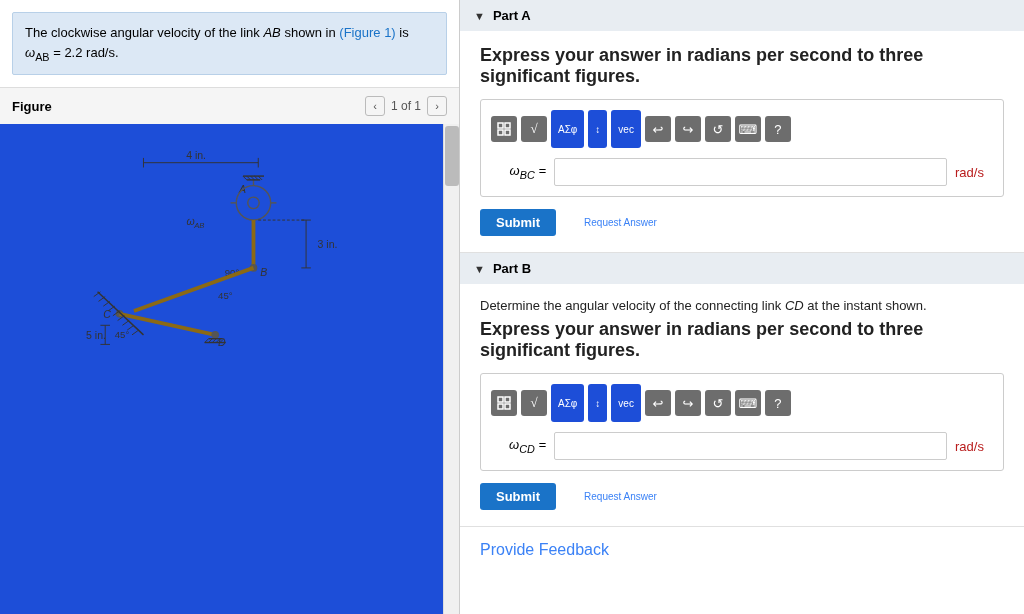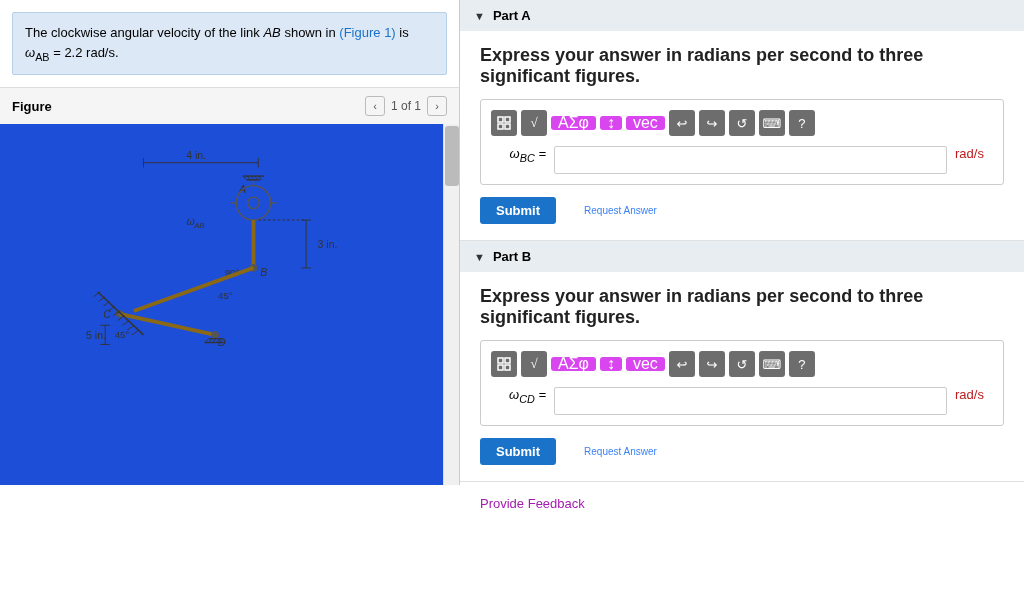--- a/index.html
+++ b/index.html
@@ -5,21 +5,21 @@
     * { box-sizing: border-box; margin: 0; padding: 0; }
     body { font-family: Arial, sans-serif; font-size: 13px; background: #fff; display: flex; height: 614px; overflow: hidden; }
 
     
     .left-panel {
       width: 460px;
       min-width: 460px;
       border-right: 1px solid #ccc;
       display: flex;
       flex-direction: column;
-      height: 485px;
+      height: 614px;
       overflow: hidden;
     }
 
     .problem-statement {
       background: #dce8f5;
       border: 1px solid #b8d0e8;
       margin: 12px;
       padding: 10px 12px;
       font-size: 13px;
       line-height: 1.5;
@@ -144,46 +144,46 @@
     }
 
     .toolbar {
       display: flex;
       align-items: center;
       gap: 4px;
       margin-bottom: 10px;
     }
 
     .tool-btn {
-      background: #d946ef;
+      background: #1d4ed8;
       color: #fff;
       border: none;
       border-radius: 3px;
       padding: 3px 7px;
-      font-size: 16px;
+      font-size: 10px;
       cursor: pointer;
       display: flex; align-items: center; gap: 2px;
-      height: 14px;
+      height: 38px;
     }
 
     .tool-btn-icon {
       background: #6d6d6d;
       color: #fff;
       border: none;
       border-radius: 3px;
       width: 26px;
       height: 26px;
       cursor: pointer;
       font-size: 13px;
       display: flex; align-items: center; justify-content: center;
     }
 
     .input-row {
       display: flex;
-      align-items: flex-start;
+      align-items: center;
       gap: 8px;
     }
 
     .input-label {
       font-size: 13px;
       min-width: 55px;
       text-align: right;
       font-style: italic;
     }
 
@@ -224,22 +224,22 @@
     .request-link {
       color: #3b82f6;
       font-size: 10px;
       cursor: pointer;
       text-decoration: none;
       background: none;
       border: none;
     }
 
     .feedback-link {
-      color: #a21caf;
-      font-size: 13px;
+      color: #3b82f6;
+      font-size: 16px;
       cursor: pointer;
       text-decoration: none;
       display: block;
       padding: 14px 20px;
     }
 
     
     .figure-svg {
       width: 420px;
       height: 220px;
@@ -398,20 +398,23 @@
       </div>
     </div>
   </div>
 
   <div class="part-section">
     <div class="part-header">
       <span class="collapse-arrow">▼</span>
       <span>Part B</span>
     </div>
     <div class="part-content">
+      <div class="part-description">
+        Determine the angular velocity of the connecting link <i>CD</i> at the instant shown.
+      </div>
       <div class="part-instruction">Express your answer in radians per second to three significant figures.</div>
 
       <div class="answer-box">
         <div class="toolbar">
           <button class="tool-btn-icon" title="Matrix">
             <svg width="14" height="14" viewBox="0 0 14 14">
                 <rect x="1" y="1" width="5" height="5" fill="none" stroke="#fff" stroke-width="1.5"></rect>
                 <rect x="8" y="1" width="5" height="5" fill="none" stroke="#fff" stroke-width="1.5"></rect>
                 <rect x="1" y="8" width="5" height="5" fill="none" stroke="#fff" stroke-width="1.5"></rect>
                 <rect x="8" y="8" width="5" height="5" fill="none" stroke="#fff" stroke-width="1.5"></rect>

